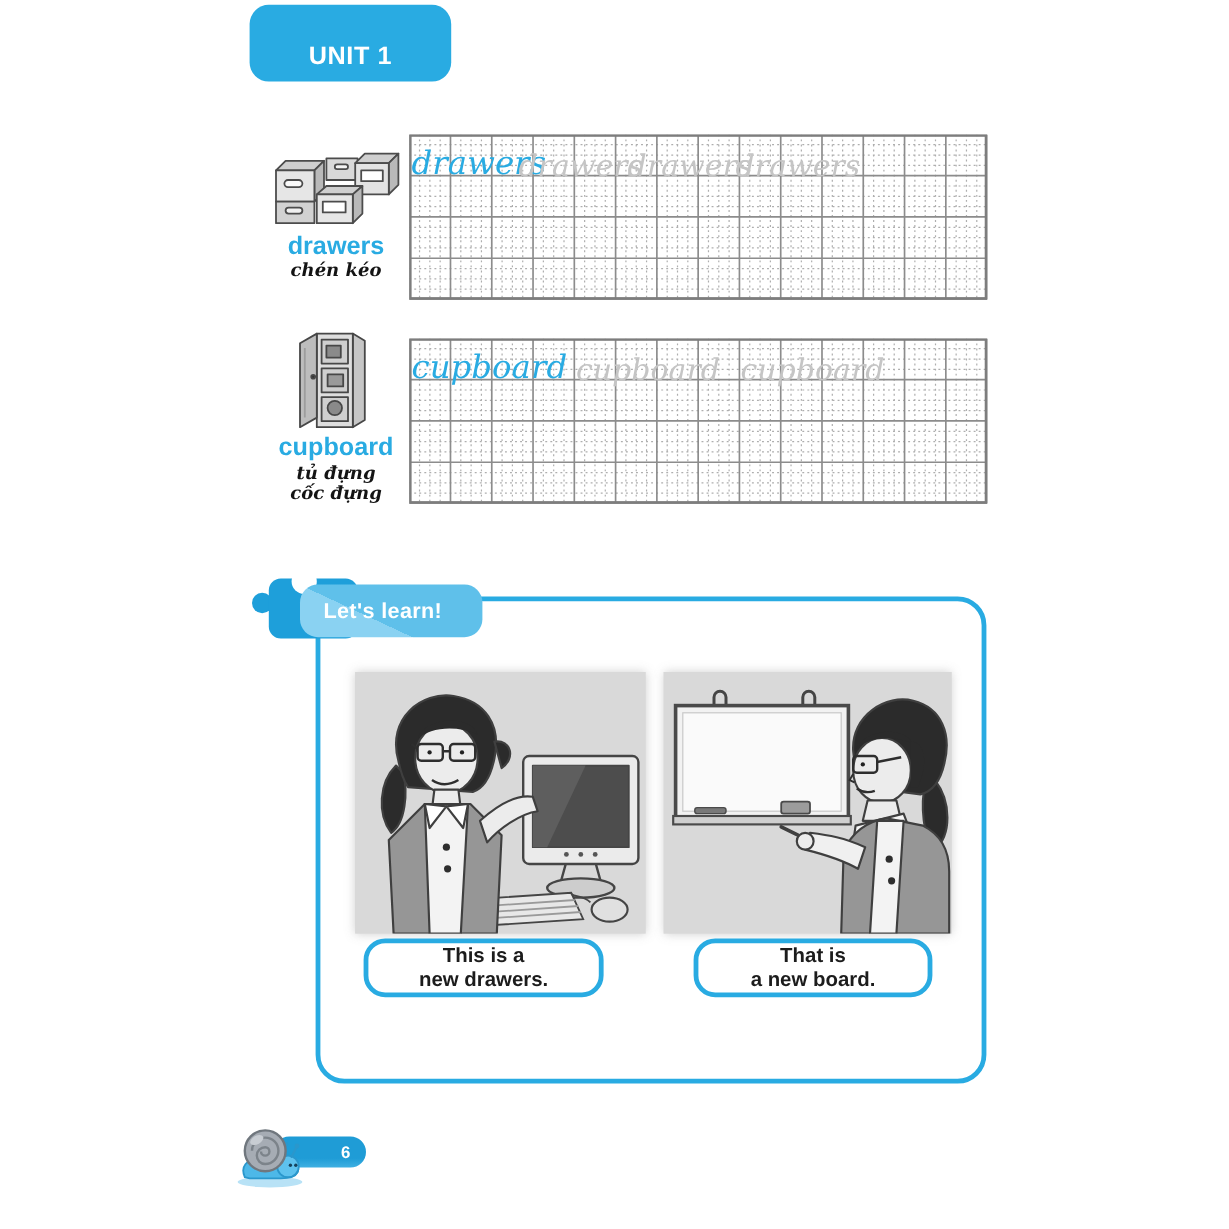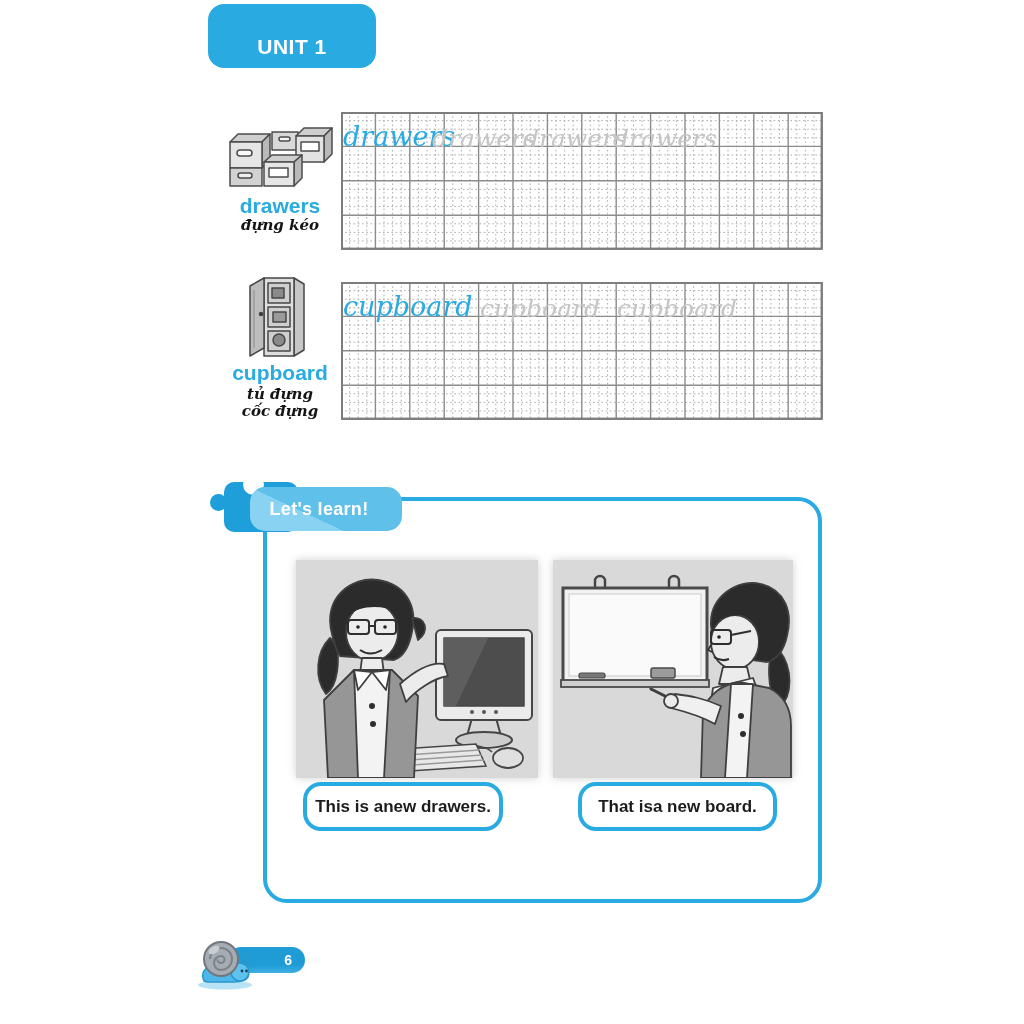--- a/index.html
+++ b/index.html
@@ -34,21 +34,21 @@
   .learn-pill{left:250px;top:487px;width:152px;height:44px;border-radius:15px;
     background:linear-gradient(205deg,var(--accent-light) 62%, #8ad2f2 62%);}
   .learn-label{left:236px;top:487px;width:166px;height:44px;display:flex;align-items:center;
     justify-content:center;color:#fff;font-weight:bold;font-size:18px;letter-spacing:.3px;}
 
   .pic{background:#d9d9d9;box-shadow:0 0 8px rgba(120,120,120,.35);}
   .pic-left{left:296px;top:560px;width:242px;height:218px;}
   .pic-right{left:553px;top:560px;width:240px;height:218px;}
 
   .bubble{border:4px solid var(--accent);border-radius:18px;background:#fff;box-sizing:border-box;
-    display:flex;align-items:center;justify-content:center;
+    display:flex;flex-direction:column;align-items:center;justify-content:center;
     font-weight:bold;font-size:17px;line-height:20px;color:#1c1c1c;text-align:center;}
   .bubble-left{left:303px;top:782px;width:200px;height:49px;}
   .bubble-right{left:578px;top:782px;width:199px;height:49px;align-items:center;}
 
   
   .page-pill{left:228px;top:947px;width:77px;height:26px;border-radius:13px;
     background:linear-gradient(180deg,#1f9cd6 70%,#3fb0e2);color:#fff;font-weight:bold;font-size:14px;
     line-height:26px;text-align:right;padding-right:13px;box-sizing:border-box;}
   .snail{left:194px;top:934px;width:64px;height:56px;}
 </style>
@@ -78,21 +78,21 @@
         <rect x="12" y="49" width="14" height="5" rx="2.5" fill="#f0f0f0"></rect>
         <polygon points="38,38 46,31 76,31 68,38" fill="#cfcfcf"></polygon>
         <polygon points="68,38 76,31 76,54 68,62" fill="#b9b9b9"></polygon>
         <rect x="38" y="38" width="30" height="24" fill="#e6e6e6"></rect>
         <rect x="43" y="44" width="19" height="9" fill="#ffffff"></rect>
       </g>
     </svg>
   </div>
   <div class="abs vocab-word" style="left:220px;top:194px;">drawers</div>
   <div class="abs vocab-trans" style="left:220px;top:217px;">
-    <span>đựng kéo</span>
+    <span>chén kéo</span>
   </div>
   <div class="abs writing-grid" style="left:341px;top:112px;">
     <svg width="481.59999999999997" height="137.6" viewBox="0 0 481.59999999999997 137.6">
         <path d="M8.6,0 V137.6 M17.2,0 V137.6 M25.8,0 V137.6 M43.0,0 V137.6 M51.6,0 V137.6 M60.2,0 V137.6 M77.4,0 V137.6 M86.0,0 V137.6 M94.6,0 V137.6 M111.8,0 V137.6 M120.4,0 V137.6 M129.0,0 V137.6 M146.2,0 V137.6 M154.8,0 V137.6 M163.4,0 V137.6 M180.6,0 V137.6 M189.2,0 V137.6 M197.8,0 V137.6 M215.0,0 V137.6 M223.6,0 V137.6 M232.2,0 V137.6 M249.4,0 V137.6 M258.0,0 V137.6 M266.6,0 V137.6 M283.8,0 V137.6 M292.4,0 V137.6 M301.0,0 V137.6 M318.2,0 V137.6 M326.8,0 V137.6 M335.4,0 V137.6 M352.6,0 V137.6 M361.2,0 V137.6 M369.8,0 V137.6 M387.0,0 V137.6 M395.6,0 V137.6 M404.2,0 V137.6 M421.4,0 V137.6 M430.0,0 V137.6 M438.6,0 V137.6 M455.8,0 V137.6 M464.4,0 V137.6 M473.0,0 V137.6 M0,8.6 H481.59999999999997 M0,17.2 H481.59999999999997 M0,25.8 H481.59999999999997 M0,43.0 H481.59999999999997 M0,51.6 H481.59999999999997 M0,60.2 H481.59999999999997 M0,77.4 H481.59999999999997 M0,86.0 H481.59999999999997 M0,94.6 H481.59999999999997 M0,111.8 H481.59999999999997 M0,120.4 H481.59999999999997 M0,129.0 H481.59999999999997 " stroke="#aeaeae" stroke-width="1" stroke-dasharray="1.6,2.6" fill="none"></path>
         <path d="M0.0,0 V137.6 M34.4,0 V137.6 M68.8,0 V137.6 M103.2,0 V137.6 M137.6,0 V137.6 M172.0,0 V137.6 M206.4,0 V137.6 M240.8,0 V137.6 M275.2,0 V137.6 M309.6,0 V137.6 M344.0,0 V137.6 M378.4,0 V137.6 M412.8,0 V137.6 M447.2,0 V137.6 M481.6,0 V137.6 M0,0.0 H481.59999999999997 M0,34.4 H481.59999999999997 M0,68.8 H481.59999999999997 M0,103.2 H481.59999999999997 M0,137.6 H481.59999999999997 " stroke="#8c8c8c" stroke-width="1.4" fill="none"></path>
         <rect x="1" y="1" width="479.59999999999997" height="135.6" fill="none" stroke="#7d7d7d" stroke-width="2"></rect>
       </svg>
     <div class="trace-layer">
         <span class="trace-word lead" style="left: 2px;">drawers</span>
         <span class="trace-word faded" style="left: 91px;">drawers</span>

